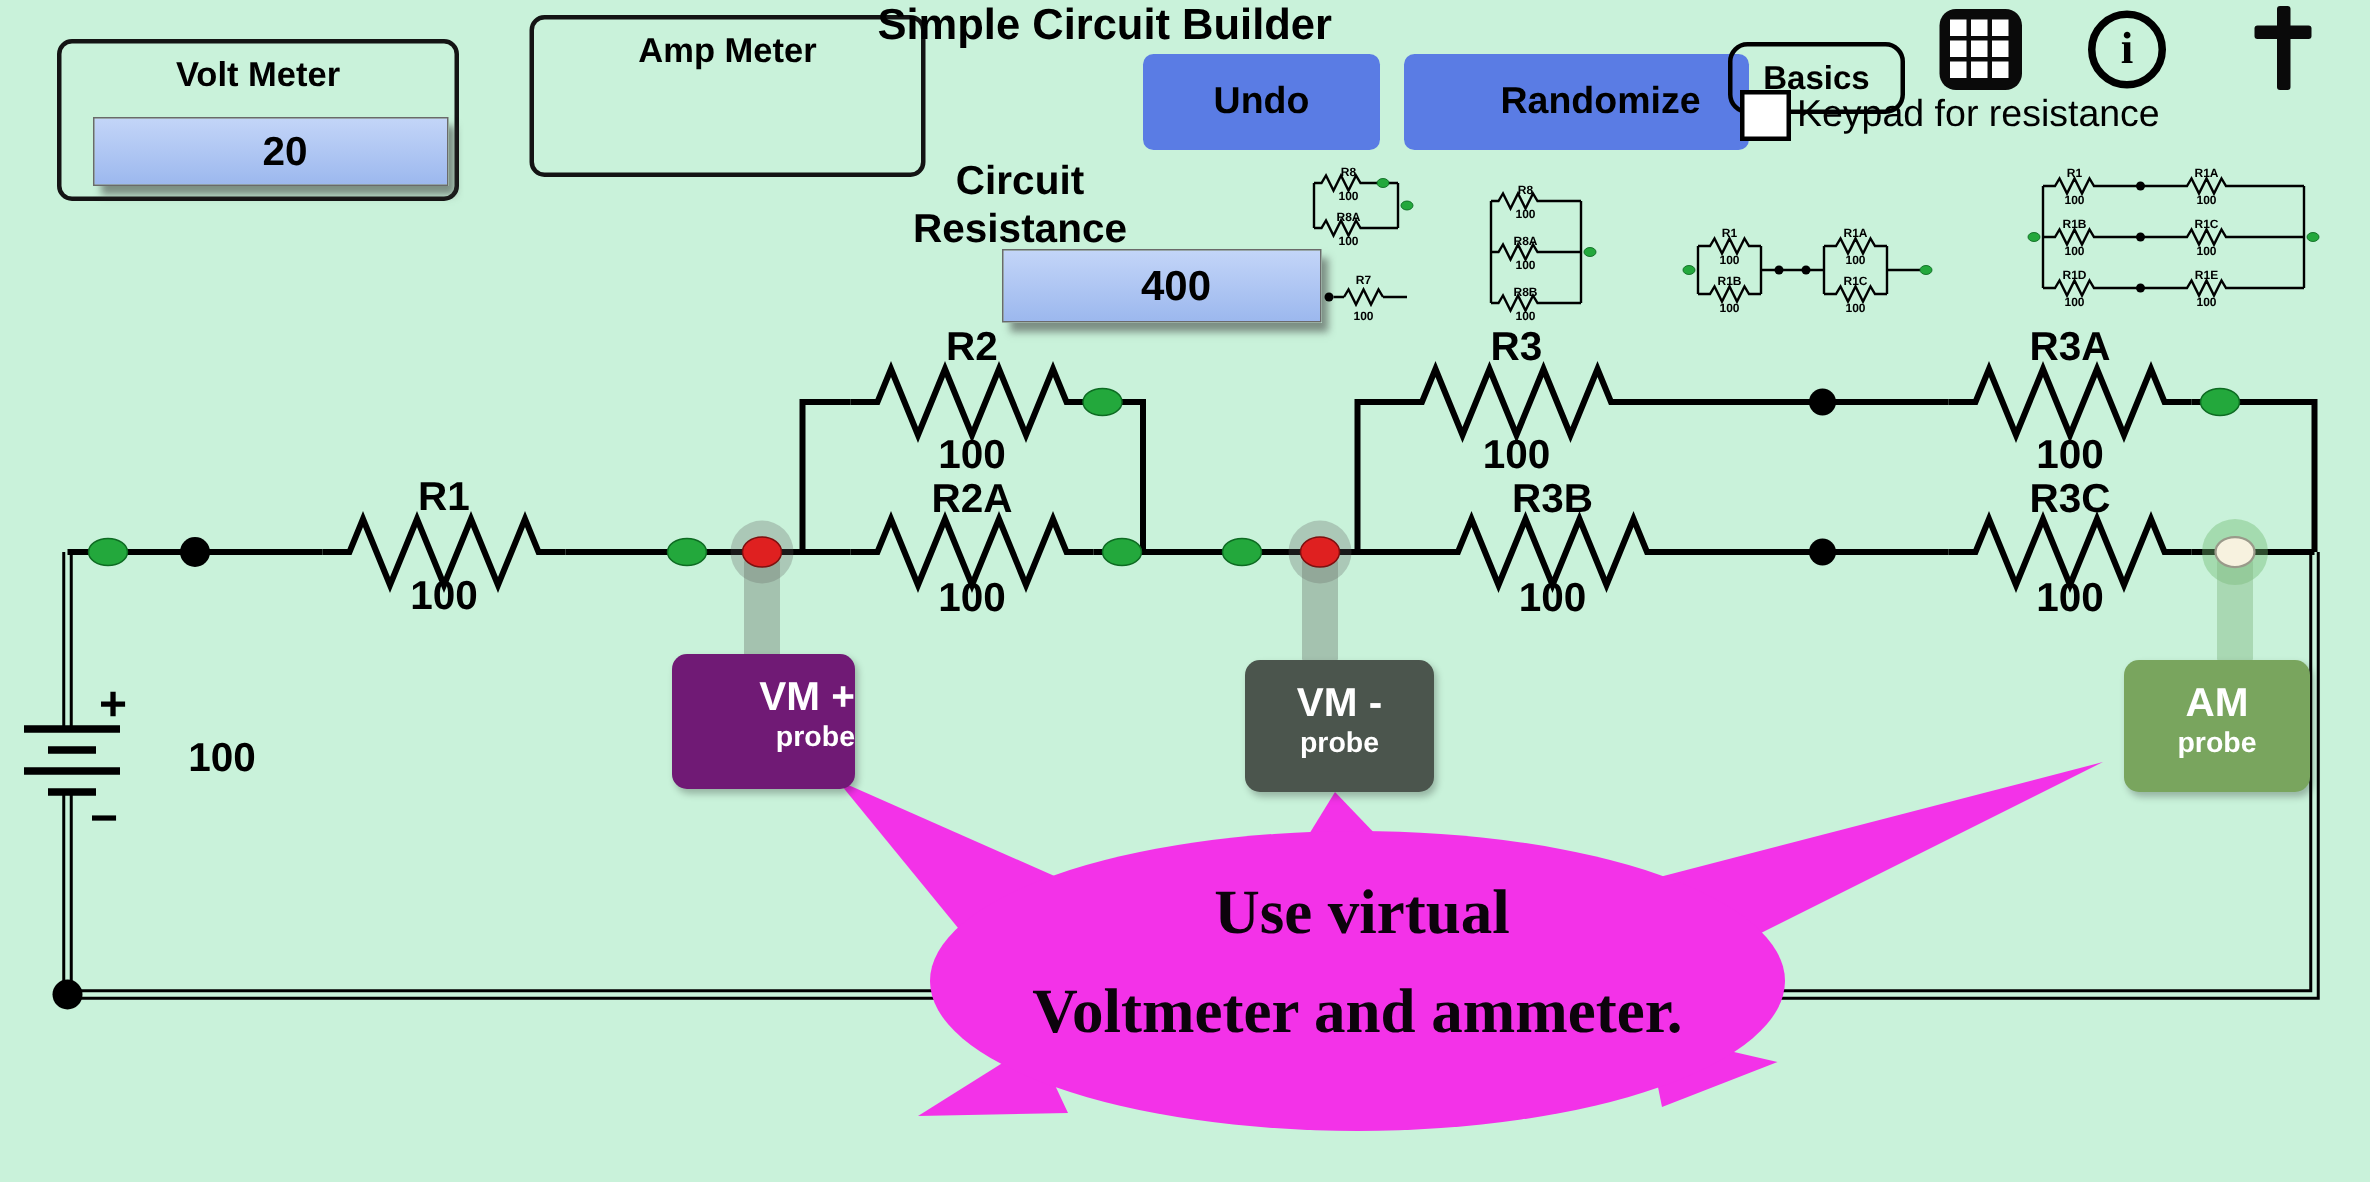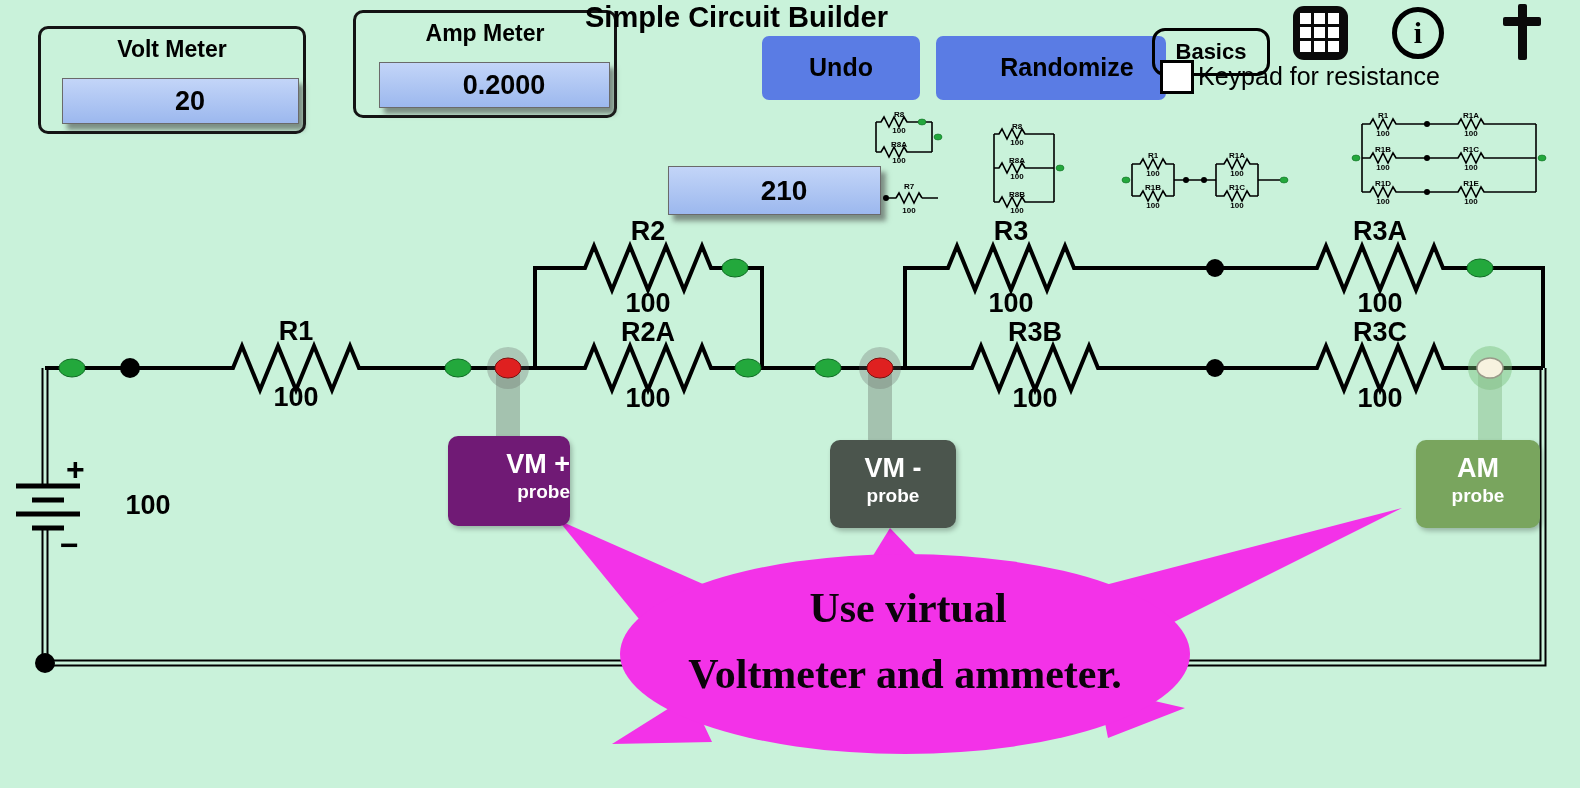--- a/index.html
+++ b/index.html
@@ -176,21 +176,20 @@
       <text class="bubble-text" x="905" y="688">Voltmeter and ammeter.</text>
     </g>
   </svg>
 
   <div class="meter" id="volt-meter">
     <div class="meter-label">Volt Meter</div>
     <div class="display" id="volt-display">20</div>
   </div>
   <div class="meter" id="amp-meter">
     <div class="meter-label">Amp Meter</div>
-    <div class="display" id="amp-display">0.2000</div>
   </div>
 
   <div class="title">Simple Circuit Builder</div>
   <div class="btn" id="btn-undo">Undo</div>
   <div class="btn" id="btn-random">Randomize</div>
   <div id="btn-basics">Basics</div>
 
   <div id="keypad-icon">
     <div></div>
       <div></div>
@@ -203,21 +202,22 @@
       <div></div>
   </div>
   <div id="info-icon">i</div>
   <div id="cross-icon">
     <div class="vbar"></div>
     <div class="hbar"></div>
   </div>
   <div id="keypad-checkbox"></div>
   <div id="keypad-label">Keypad for resistance</div>
 
-  <div class="display" id="res-display">210</div>
+  <div id="res-label">Circuit Resistance</div>
+  <div class="display" id="res-display">400</div>
 
   <svg class="mini" style="left:866px;top:106px;" width="94" height="66">
     <path class="w" d="M10 16 V46 M66 16 V46"></path>
     <path class="w" d="M10 16 h5 l3 -5 5 10 5 -10 5 10 5 -10 3 5 h5 M46 16 H66"></path>
     <path class="w" d="M10 46 h5 l3 -5 5 10 5 -10 5 10 5 -10 3 5 h5 M46 46 H66"></path>
     <text x="33" y="11">R8</text>
     <text x="33" y="27">100</text>
     <text x="33" y="41">R8A</text>
     <text x="33" y="57">100</text>
     <ellipse class="g" cx="56" cy="16" rx="4" ry="3"></ellipse>

